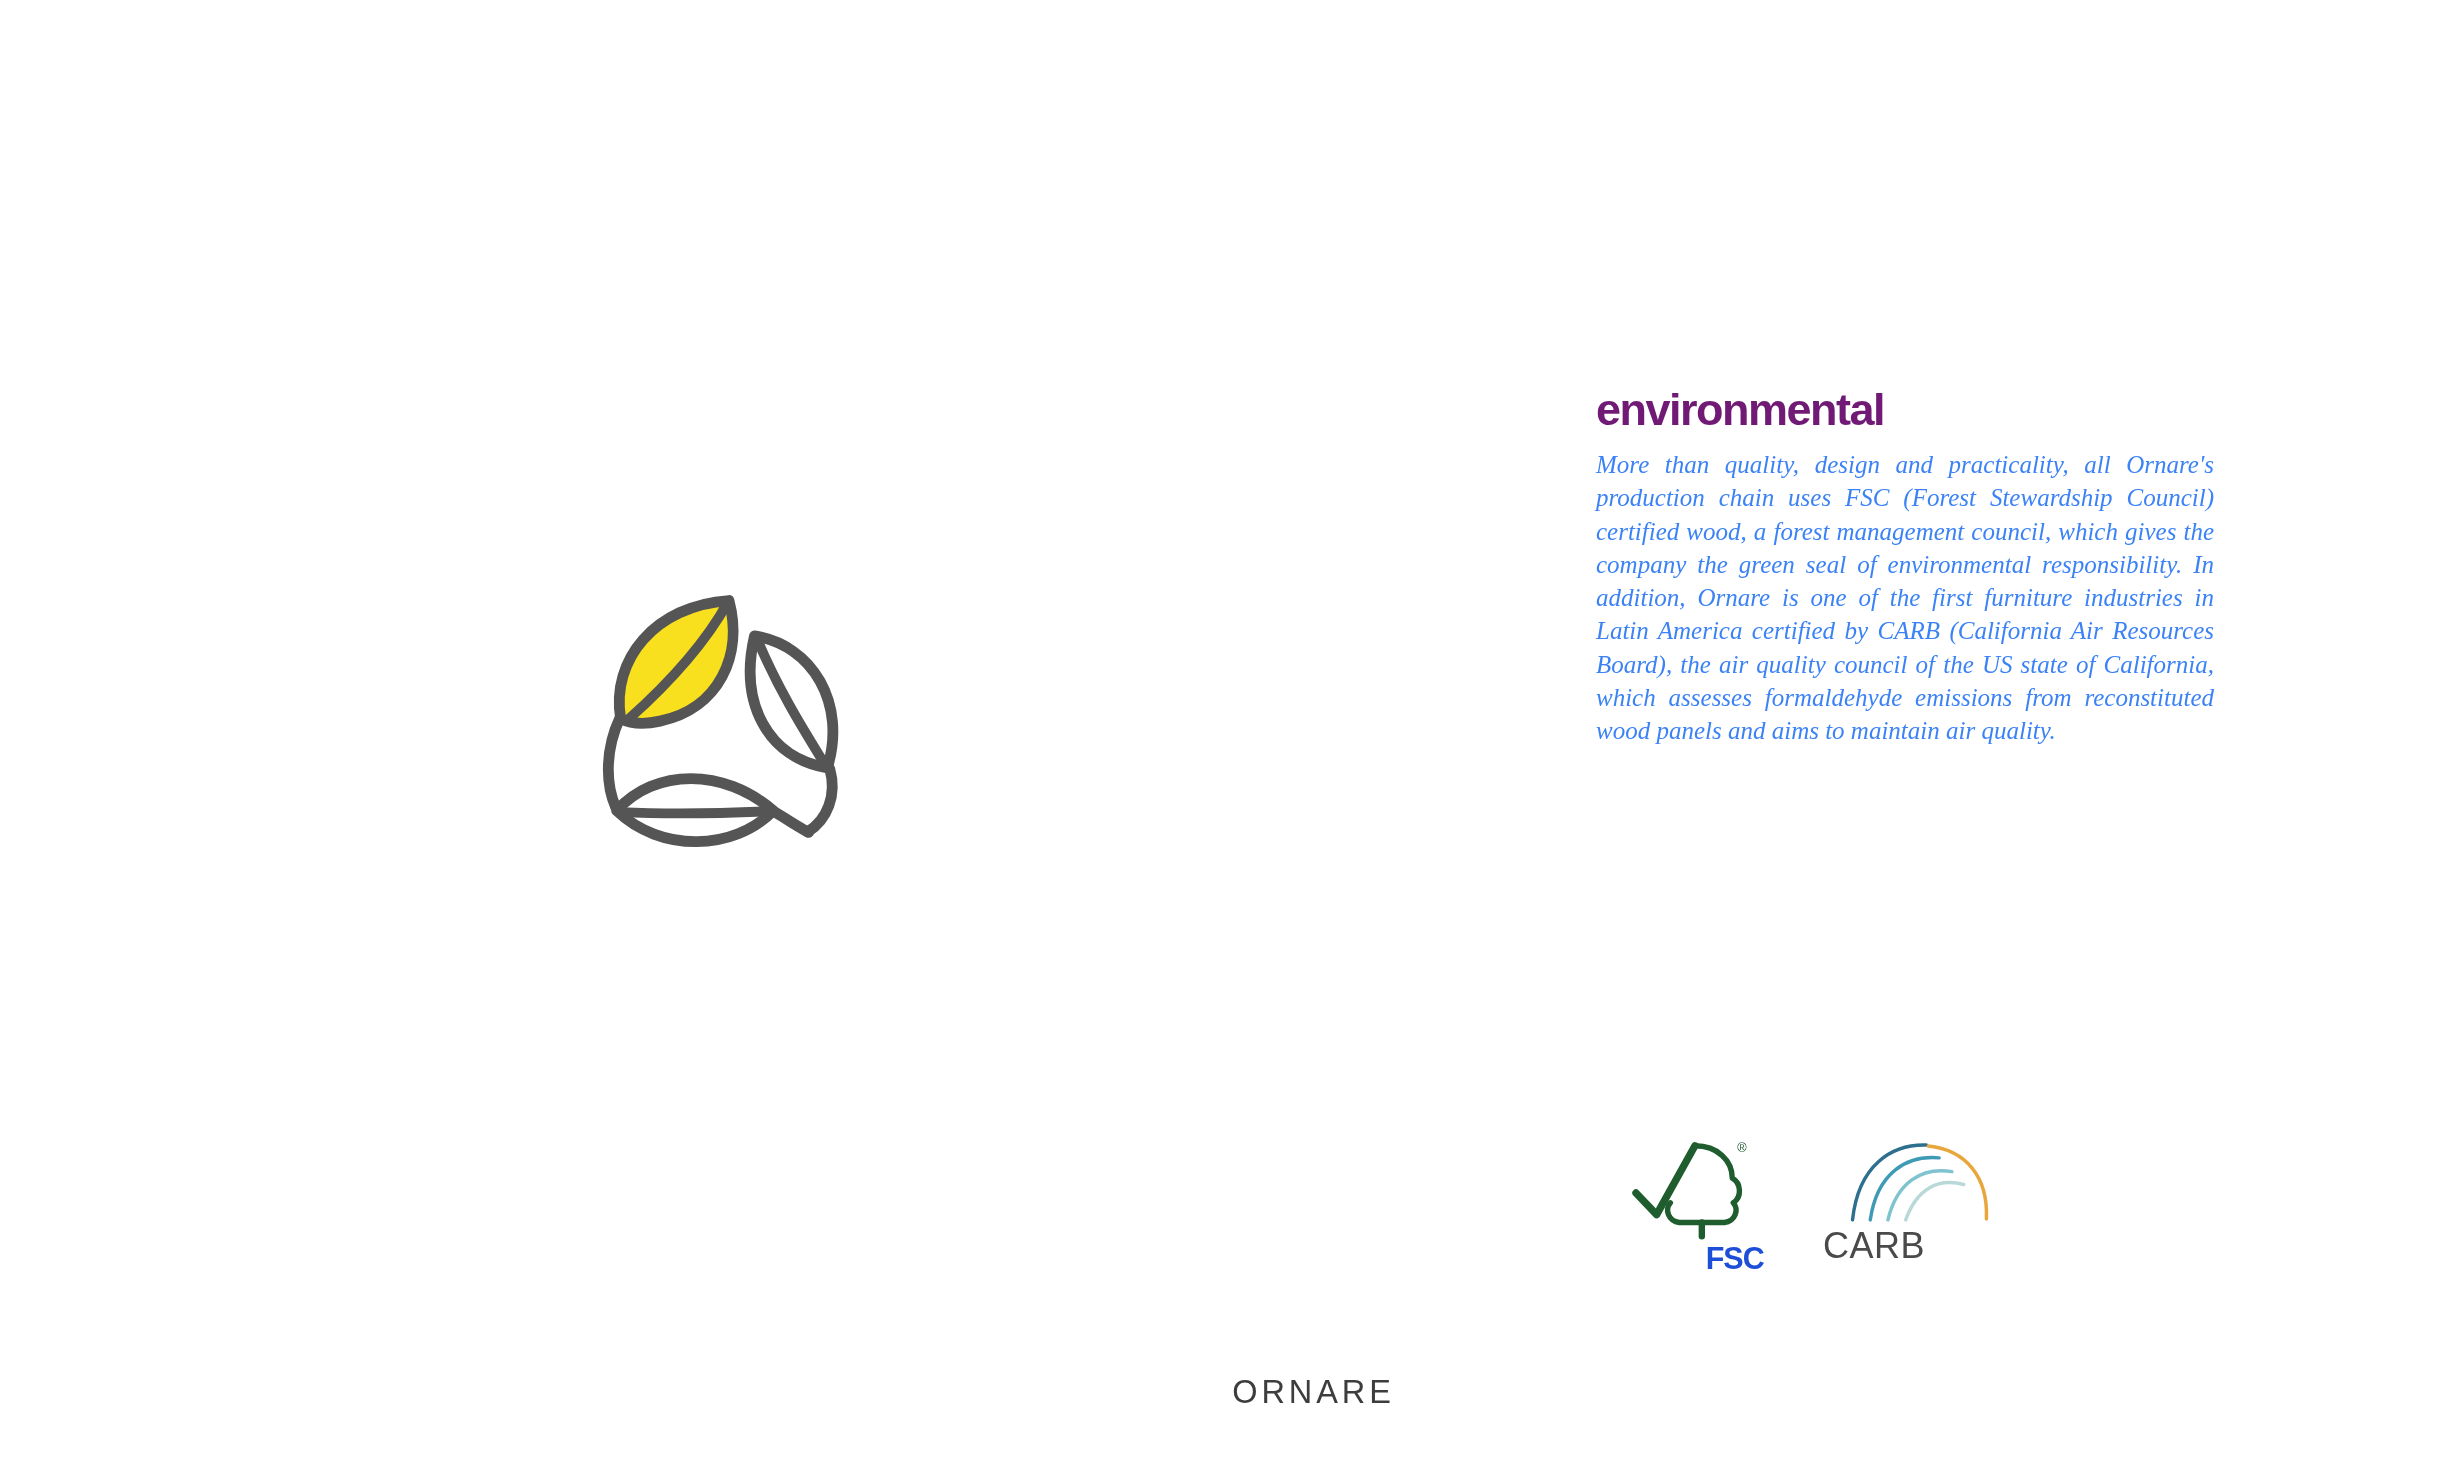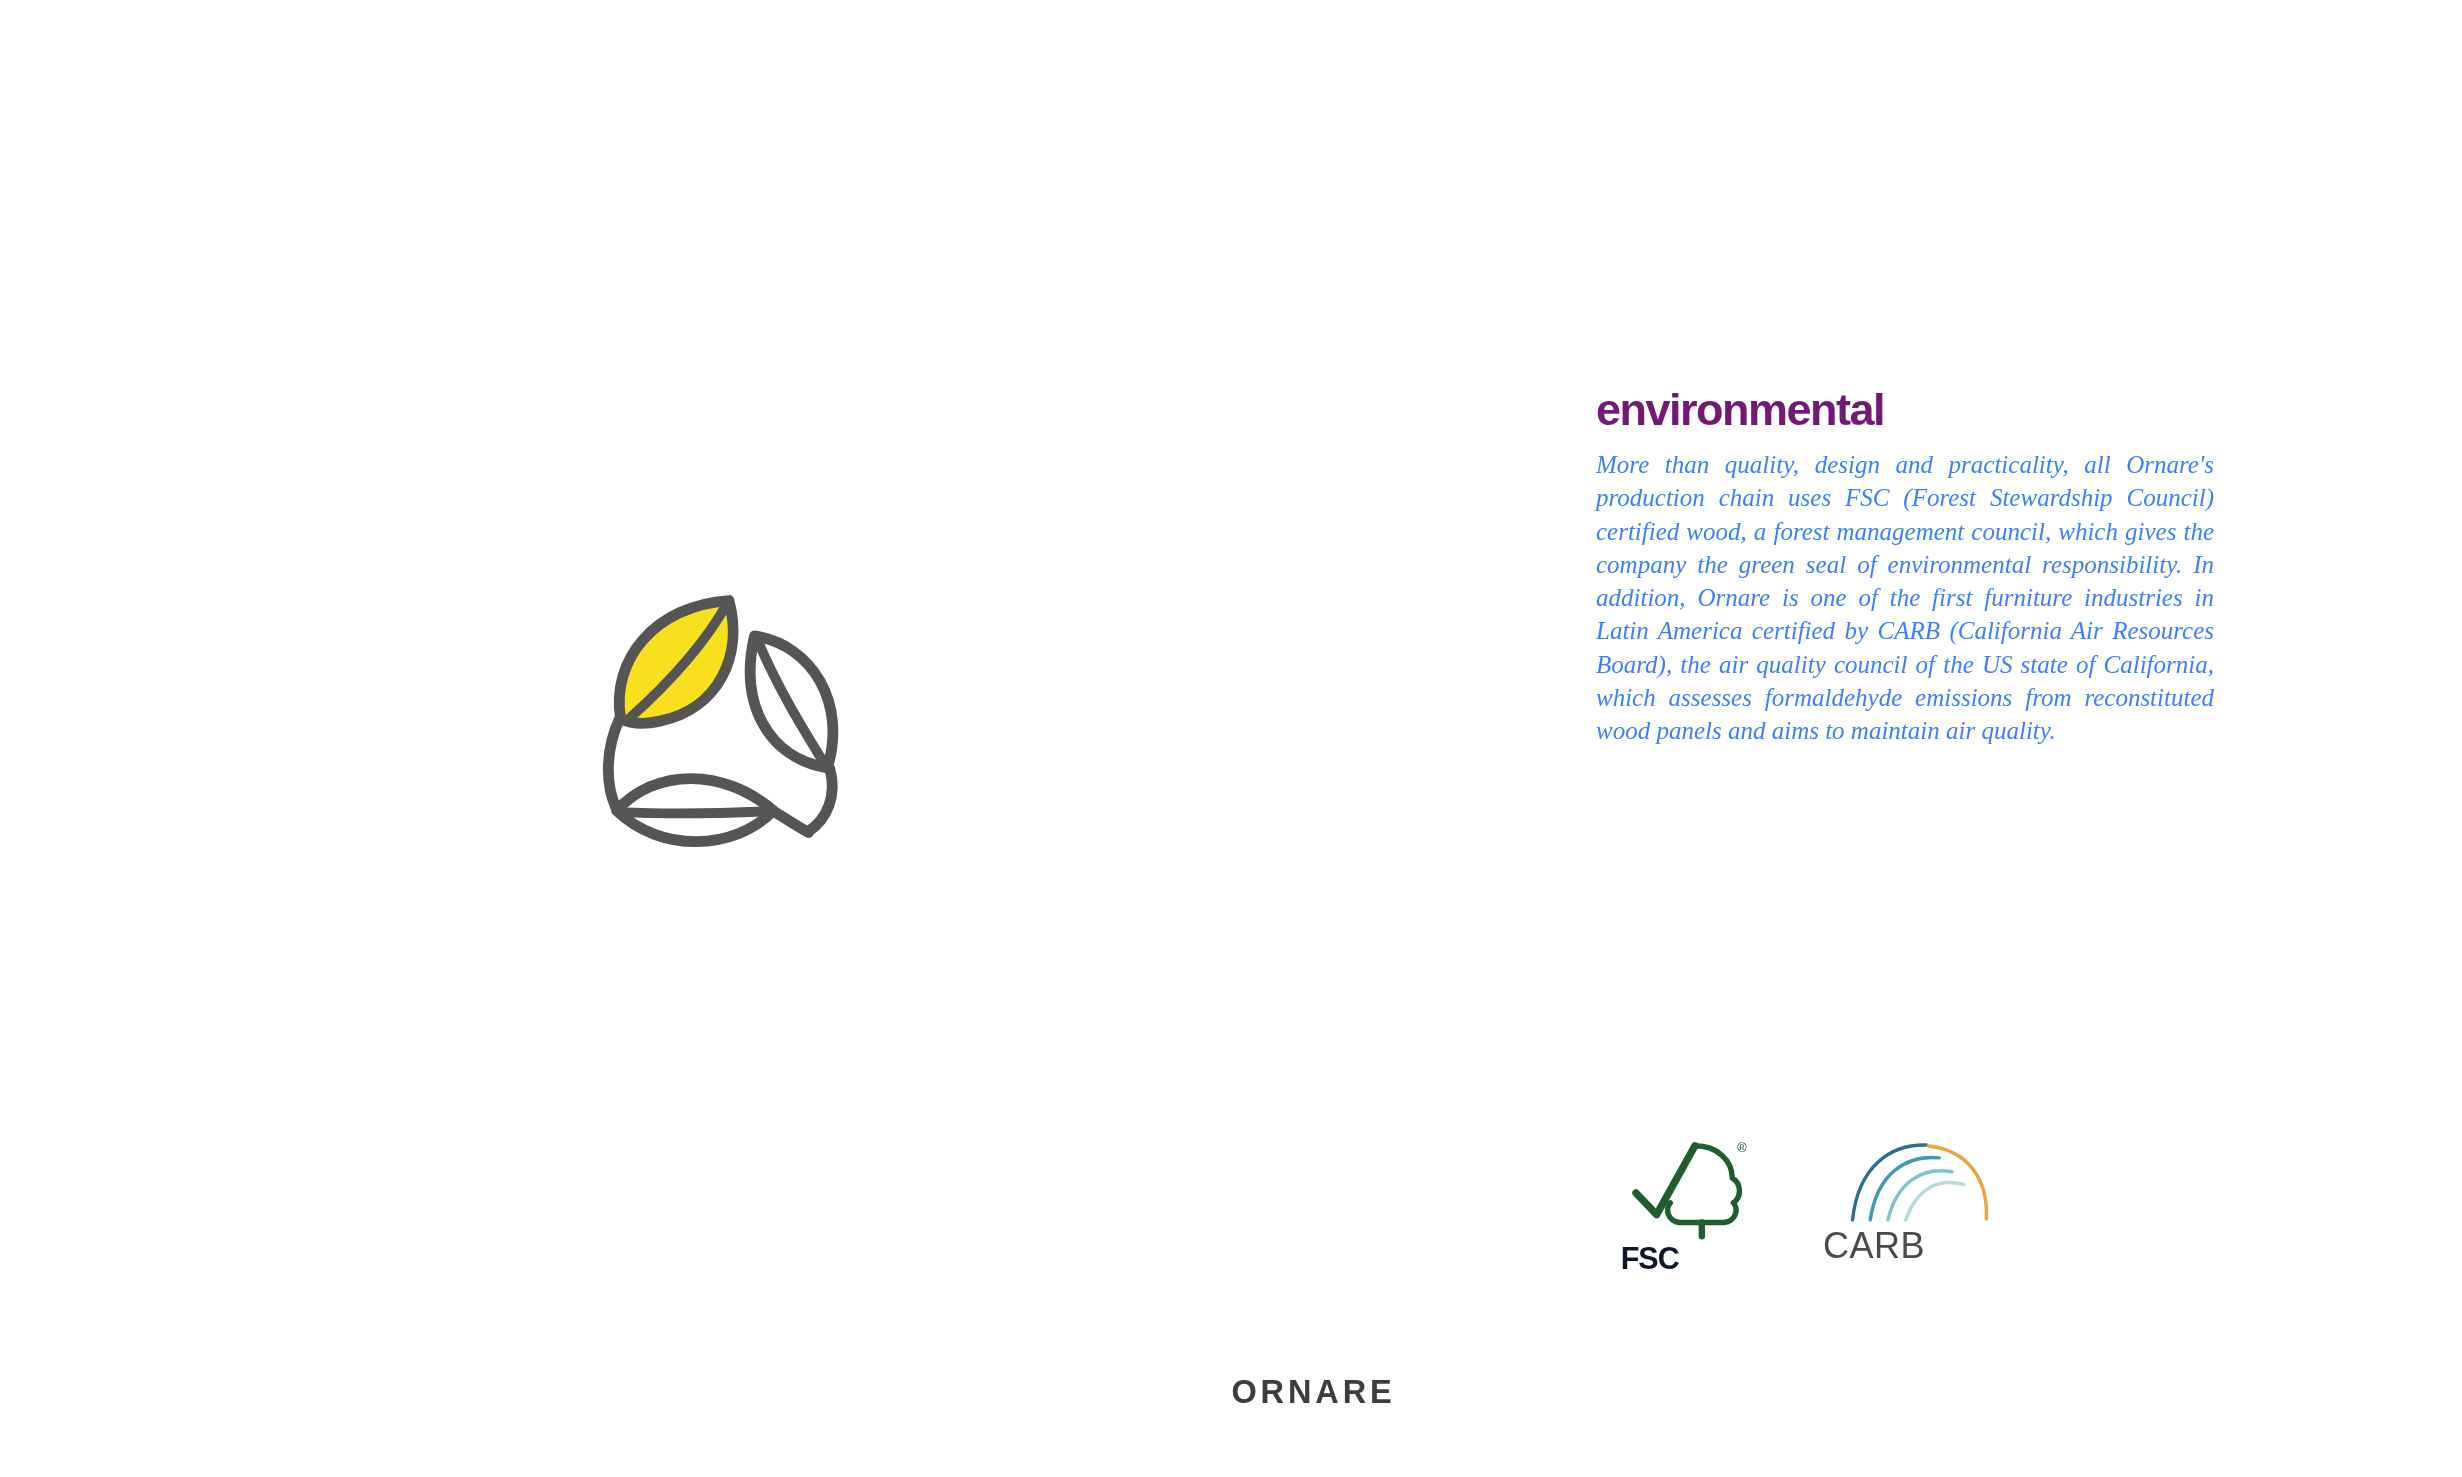--- a/index.html
+++ b/index.html
@@ -72,26 +72,26 @@
     top: 0;
   }
   #fsc-logo  { left: 19.7px;  width: 143px; height: 148px; }
   #carb-logo { left: 222px; width: 187px; height: 148px; }
 
   .fsc-text {
     position: absolute;
     left: 0;
     top: 106px;
     width: 143px;
-    text-align: left;
+    text-align: right;
     font-family: "Liberation Sans", sans-serif;
     font-weight: bold;
     font-size: 30.5px;
     letter-spacing: -1px;
-    color: #0f172a;
+    color: #1d4ed8;
   }
   .carb-text {
     position: absolute;
     left: 0;
     top: 90px;
     width: 187px;
     font-family: "Liberation Sans", sans-serif;
     font-size: 36px;
     letter-spacing: 0.5px;
     color: #4a4a4a;
@@ -103,21 +103,21 @@
     left: 0;
     top: 1374px;
     width: 2627px;
     text-align: center;
   }
   #brand-wordmark {
     font-family: "Liberation Sans", sans-serif;
     font-size: 32.5px;
     letter-spacing: 3.9px;
     color: #3d3d3d;
-    font-weight: 700;
+    font-weight: 400;
   }
 </style>
 </head>
 <body>
 
 <div id="leaf-illustration">
   <svg viewBox="0 0 700 640" width="345" height="315" xmlns="http://www.w3.org/2000/svg">
     <g fill="none" stroke="#555555" stroke-width="22" stroke-linecap="round" stroke-linejoin="round">
 
       <path d="M 80 300 C 60 180 150 70 300 60 C 330 170 280 280 160 305 C 130 312 100 310 80 300 Z" fill="#f9e01f"></path>

